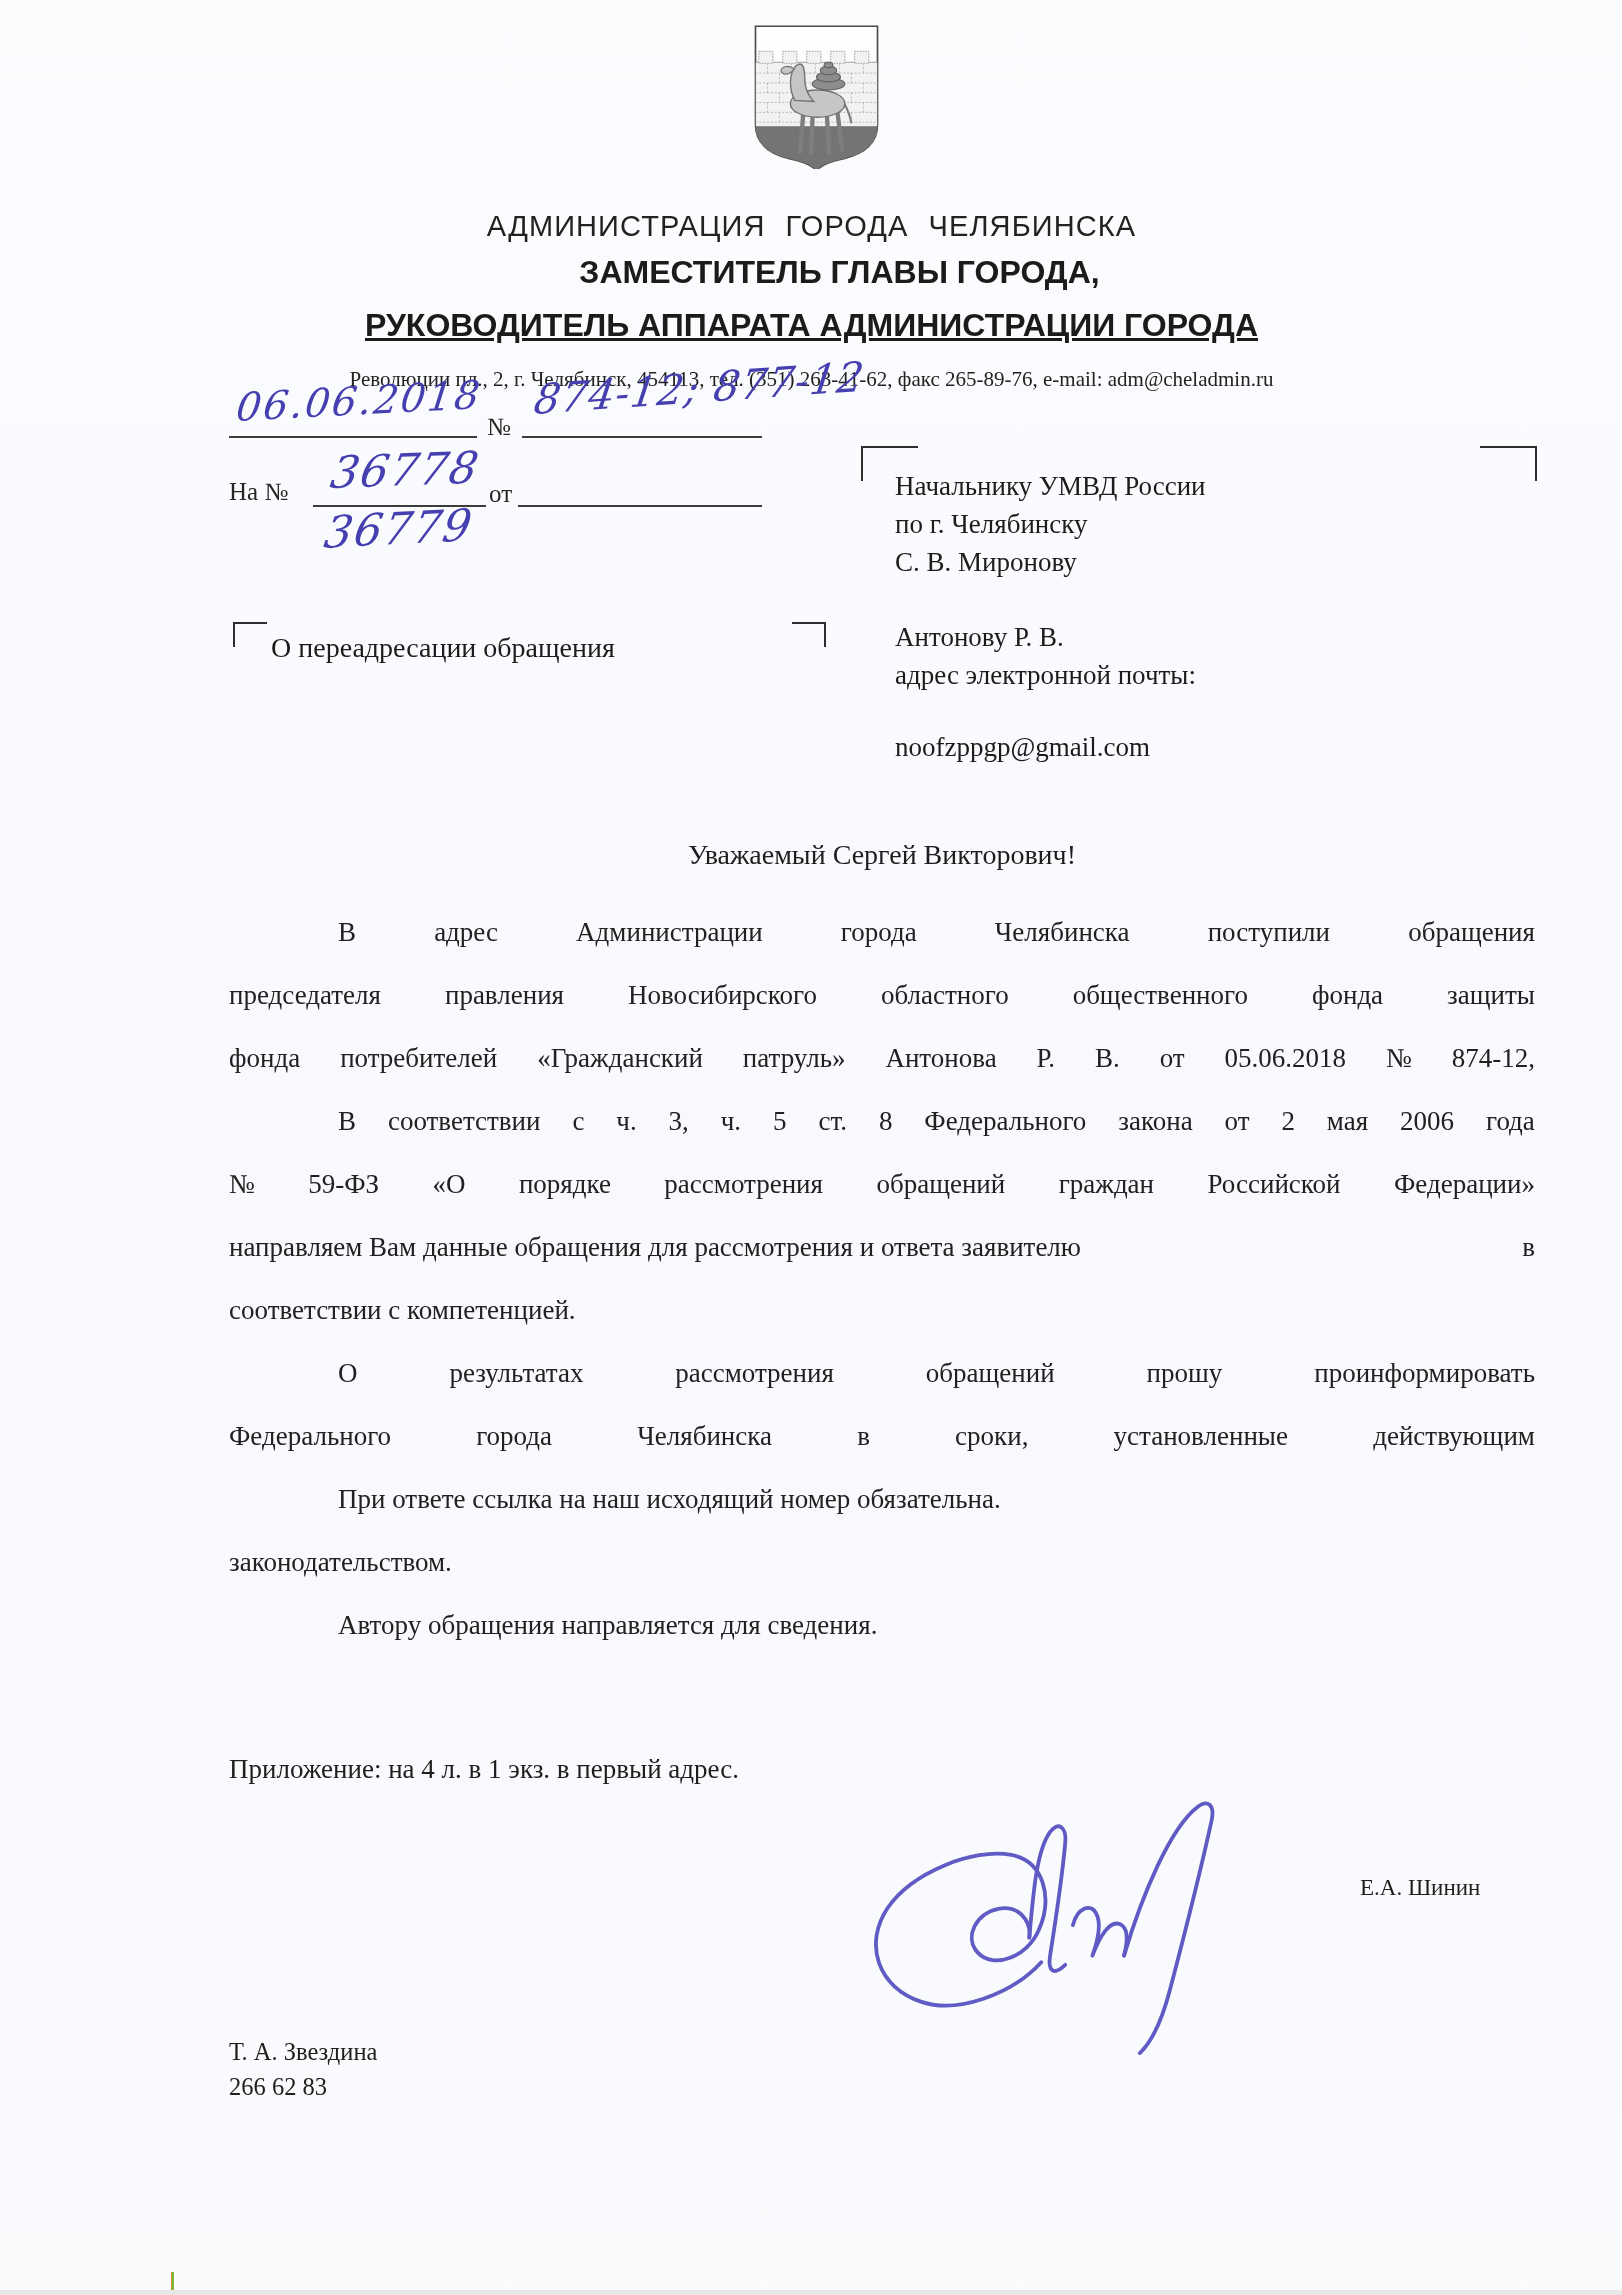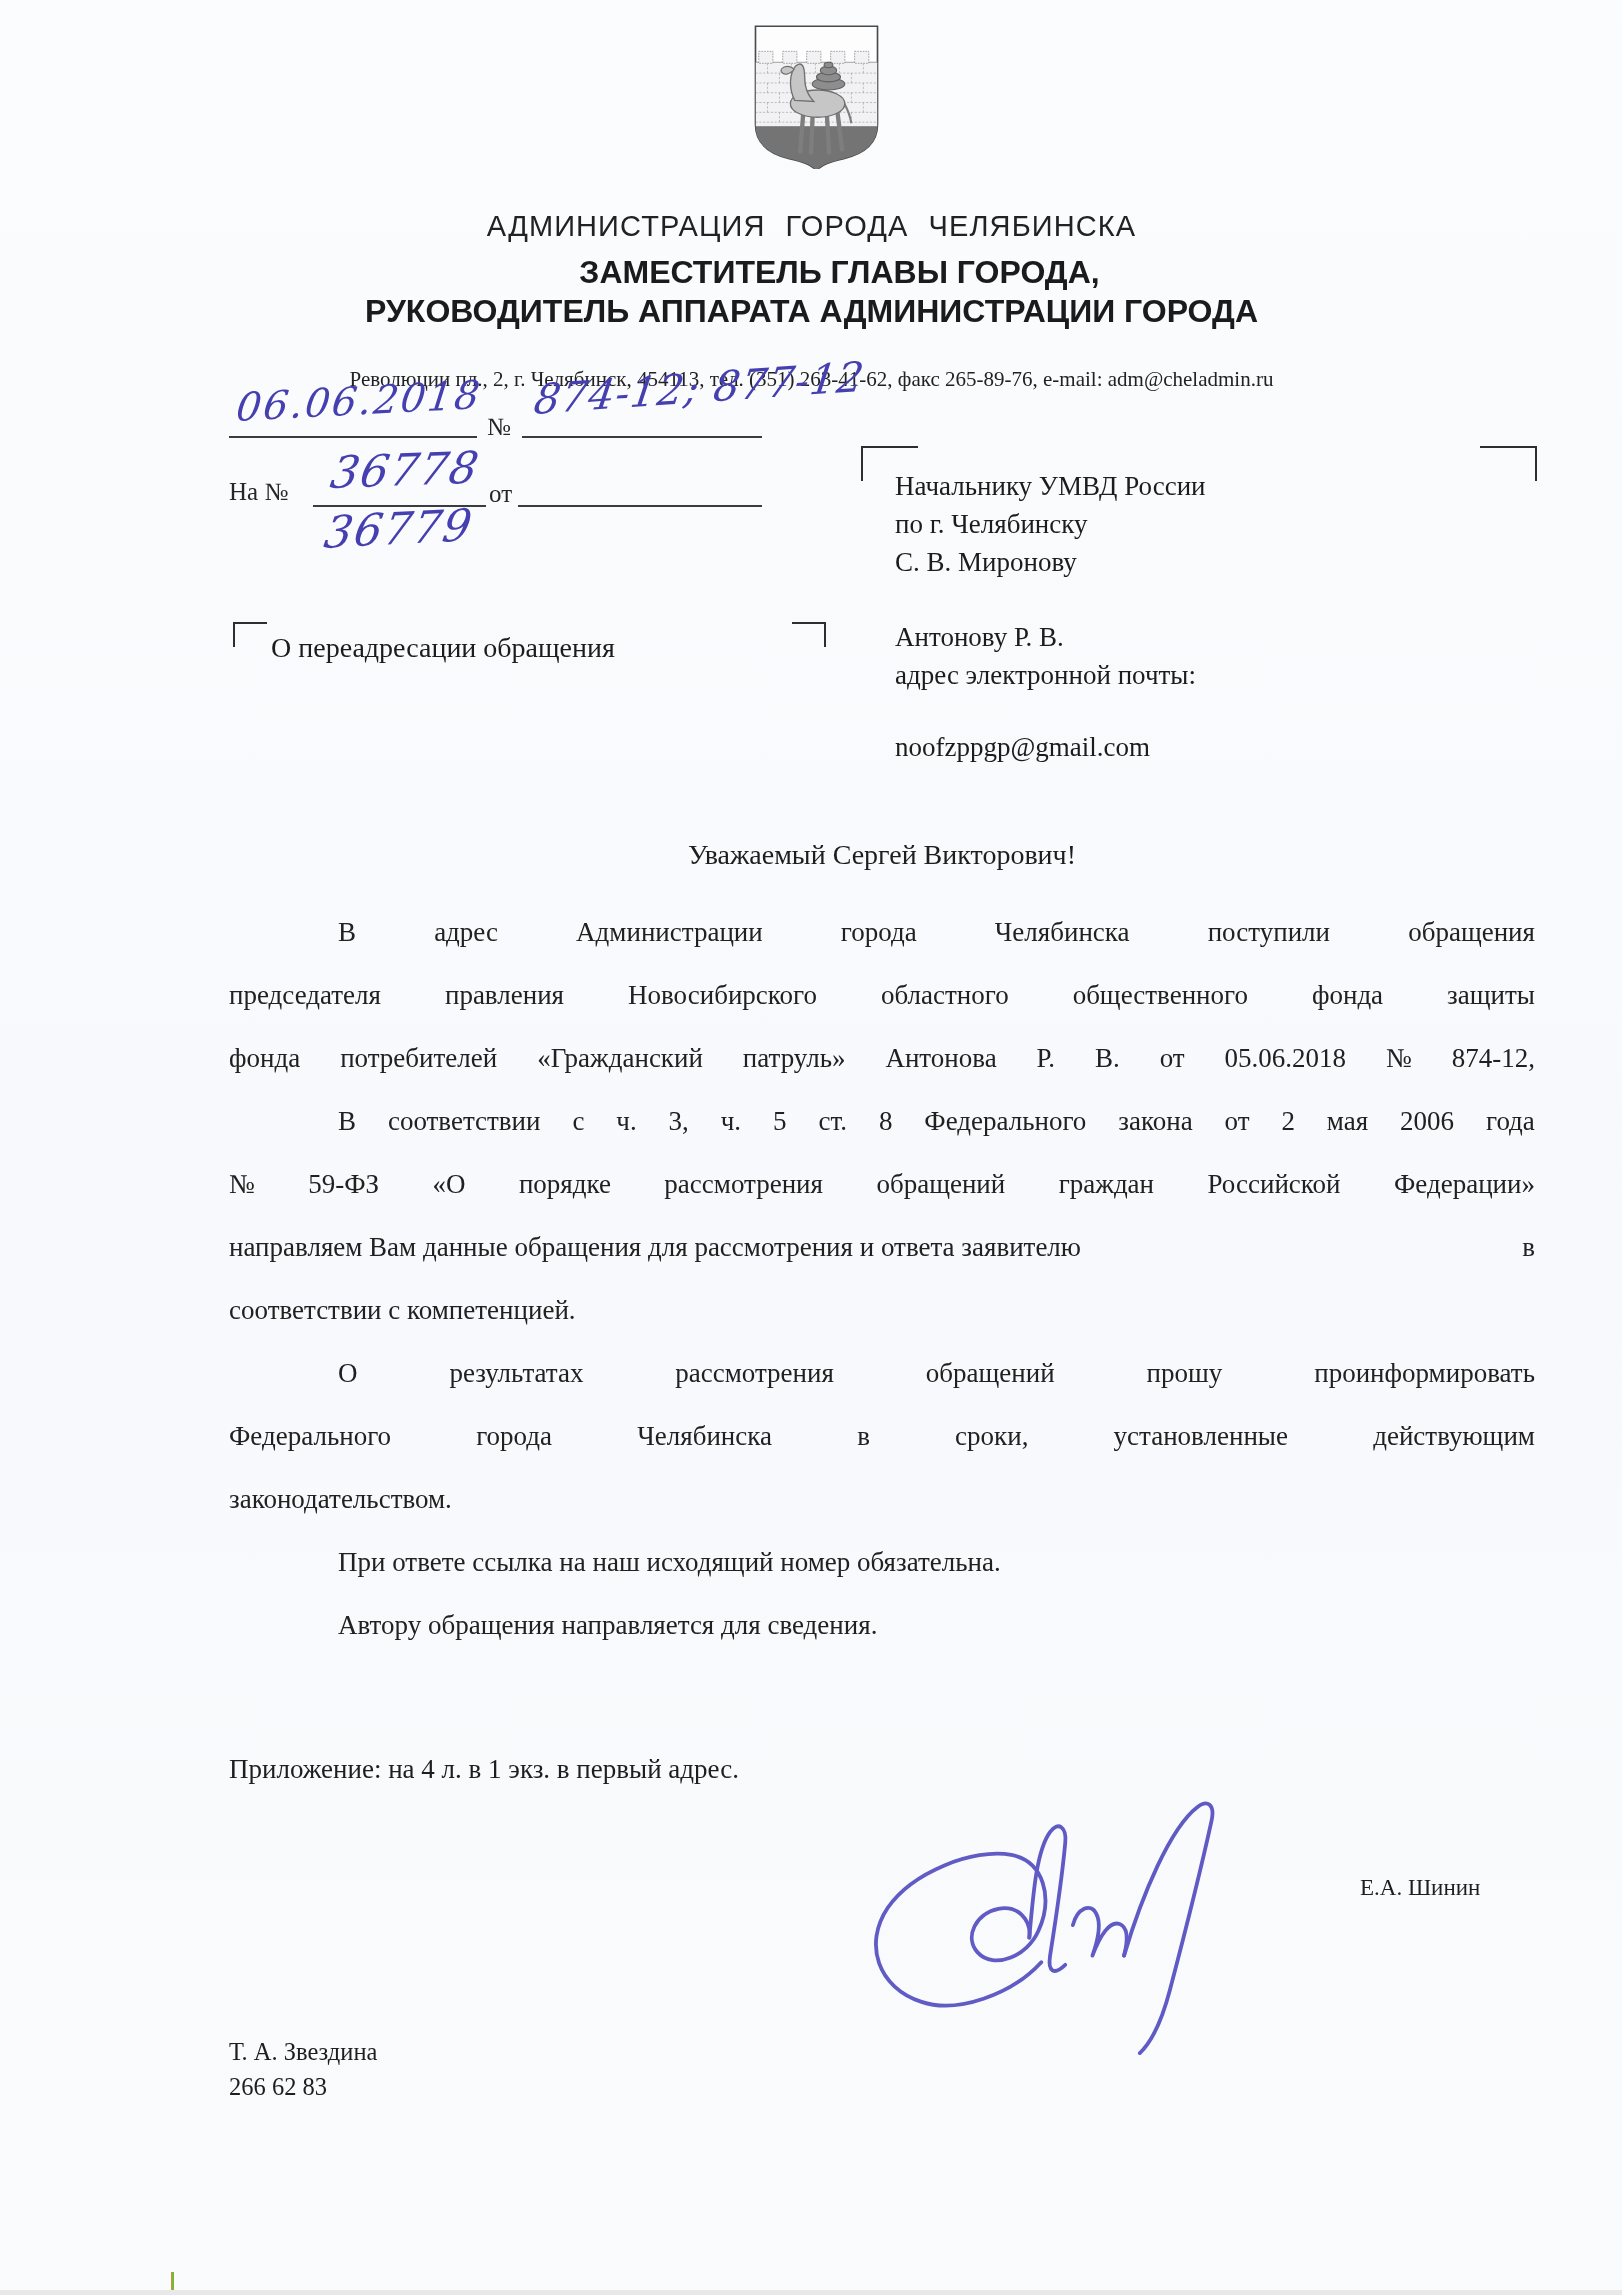--- a/index.html
+++ b/index.html
@@ -14,21 +14,21 @@
     position:absolute;left:0;top:210px;width:100%;text-align:center;
     font-family:"Liberation Sans",sans-serif;font-size:29px;font-weight:400;
     letter-spacing:1.1px;word-spacing:11px;color:#222;
   }
   .sender-title{
     position:absolute;left:0;width:100%;text-align:center;
     font-family:"Liberation Sans",sans-serif;font-weight:700;font-size:32px;
     letter-spacing:0px;color:#1b1b1b;
   }
   .t1{top:254px;padding-left:28px;}
-  .t2{top:293px;}
+  .t2{top:307px;text-decoration:underline;}
   .contact-line{
     position:absolute;left:0;top:350px;width:100%;text-align:center;
     font-size:21px;color:#222;margin-top:17px;
   }
   
   .hand{
     font-family:"DejaVu Serif",serif;font-style:italic;color:#453fb0;
     transform-origin:left bottom;white-space:nowrap;
   }
   .ref-label{position:absolute;font-size:25px;color:#262626;}
@@ -254,22 +254,22 @@
       </div>
     <div class="bline jl">
         <span>Федерального</span>
         <span>города</span>
         <span>Челябинска</span>
         <span>в</span>
         <span>сроки,</span>
         <span>установленные</span>
         <span>действующим</span>
       </div>
+    <div class="bline ll ind">При ответе ссылка на наш исходящий номер обязательна.</div>
     <div class="bline ll">законодательством.</div>
-    <div class="bline ll ind">При ответе ссылка на наш исходящий номер обязательна.</div>
     <div class="bline ll ind">Автору обращения направляется для сведения.</div>
   </div>
 
   <div class="attachment">Приложение: на 4 л. в 1 экз. в первый адрес.</div>
 
   <svg class="signature" viewBox="0 0 720 490" xmlns="http://www.w3.org/2000/svg">
     <g fill="none" stroke="#544dc0" stroke-width="7" stroke-linecap="round" stroke-linejoin="round" opacity="0.92">
       <path d="M355 305 C300 365 200 400 135 378 C55 352 28 272 73 205 C118 140 230 95 300 108 C360 120 377 187 350 247 C330 294 268 320 238 287 C213 259 235 215 276 207 C312 200 337 227 333 260"></path>
       <path d="M333 260 C340 182 346 100 371 66 C386 45 402 57 399 86 C393 152 380 237 371 294 C367 322 378 330 399 310"></path>
       <path d="M413 237 C421 206 446 195 456 216 C467 236 456 273 449 293 C463 256 481 228 499 235 C516 242 513 270 507 293"></path>

